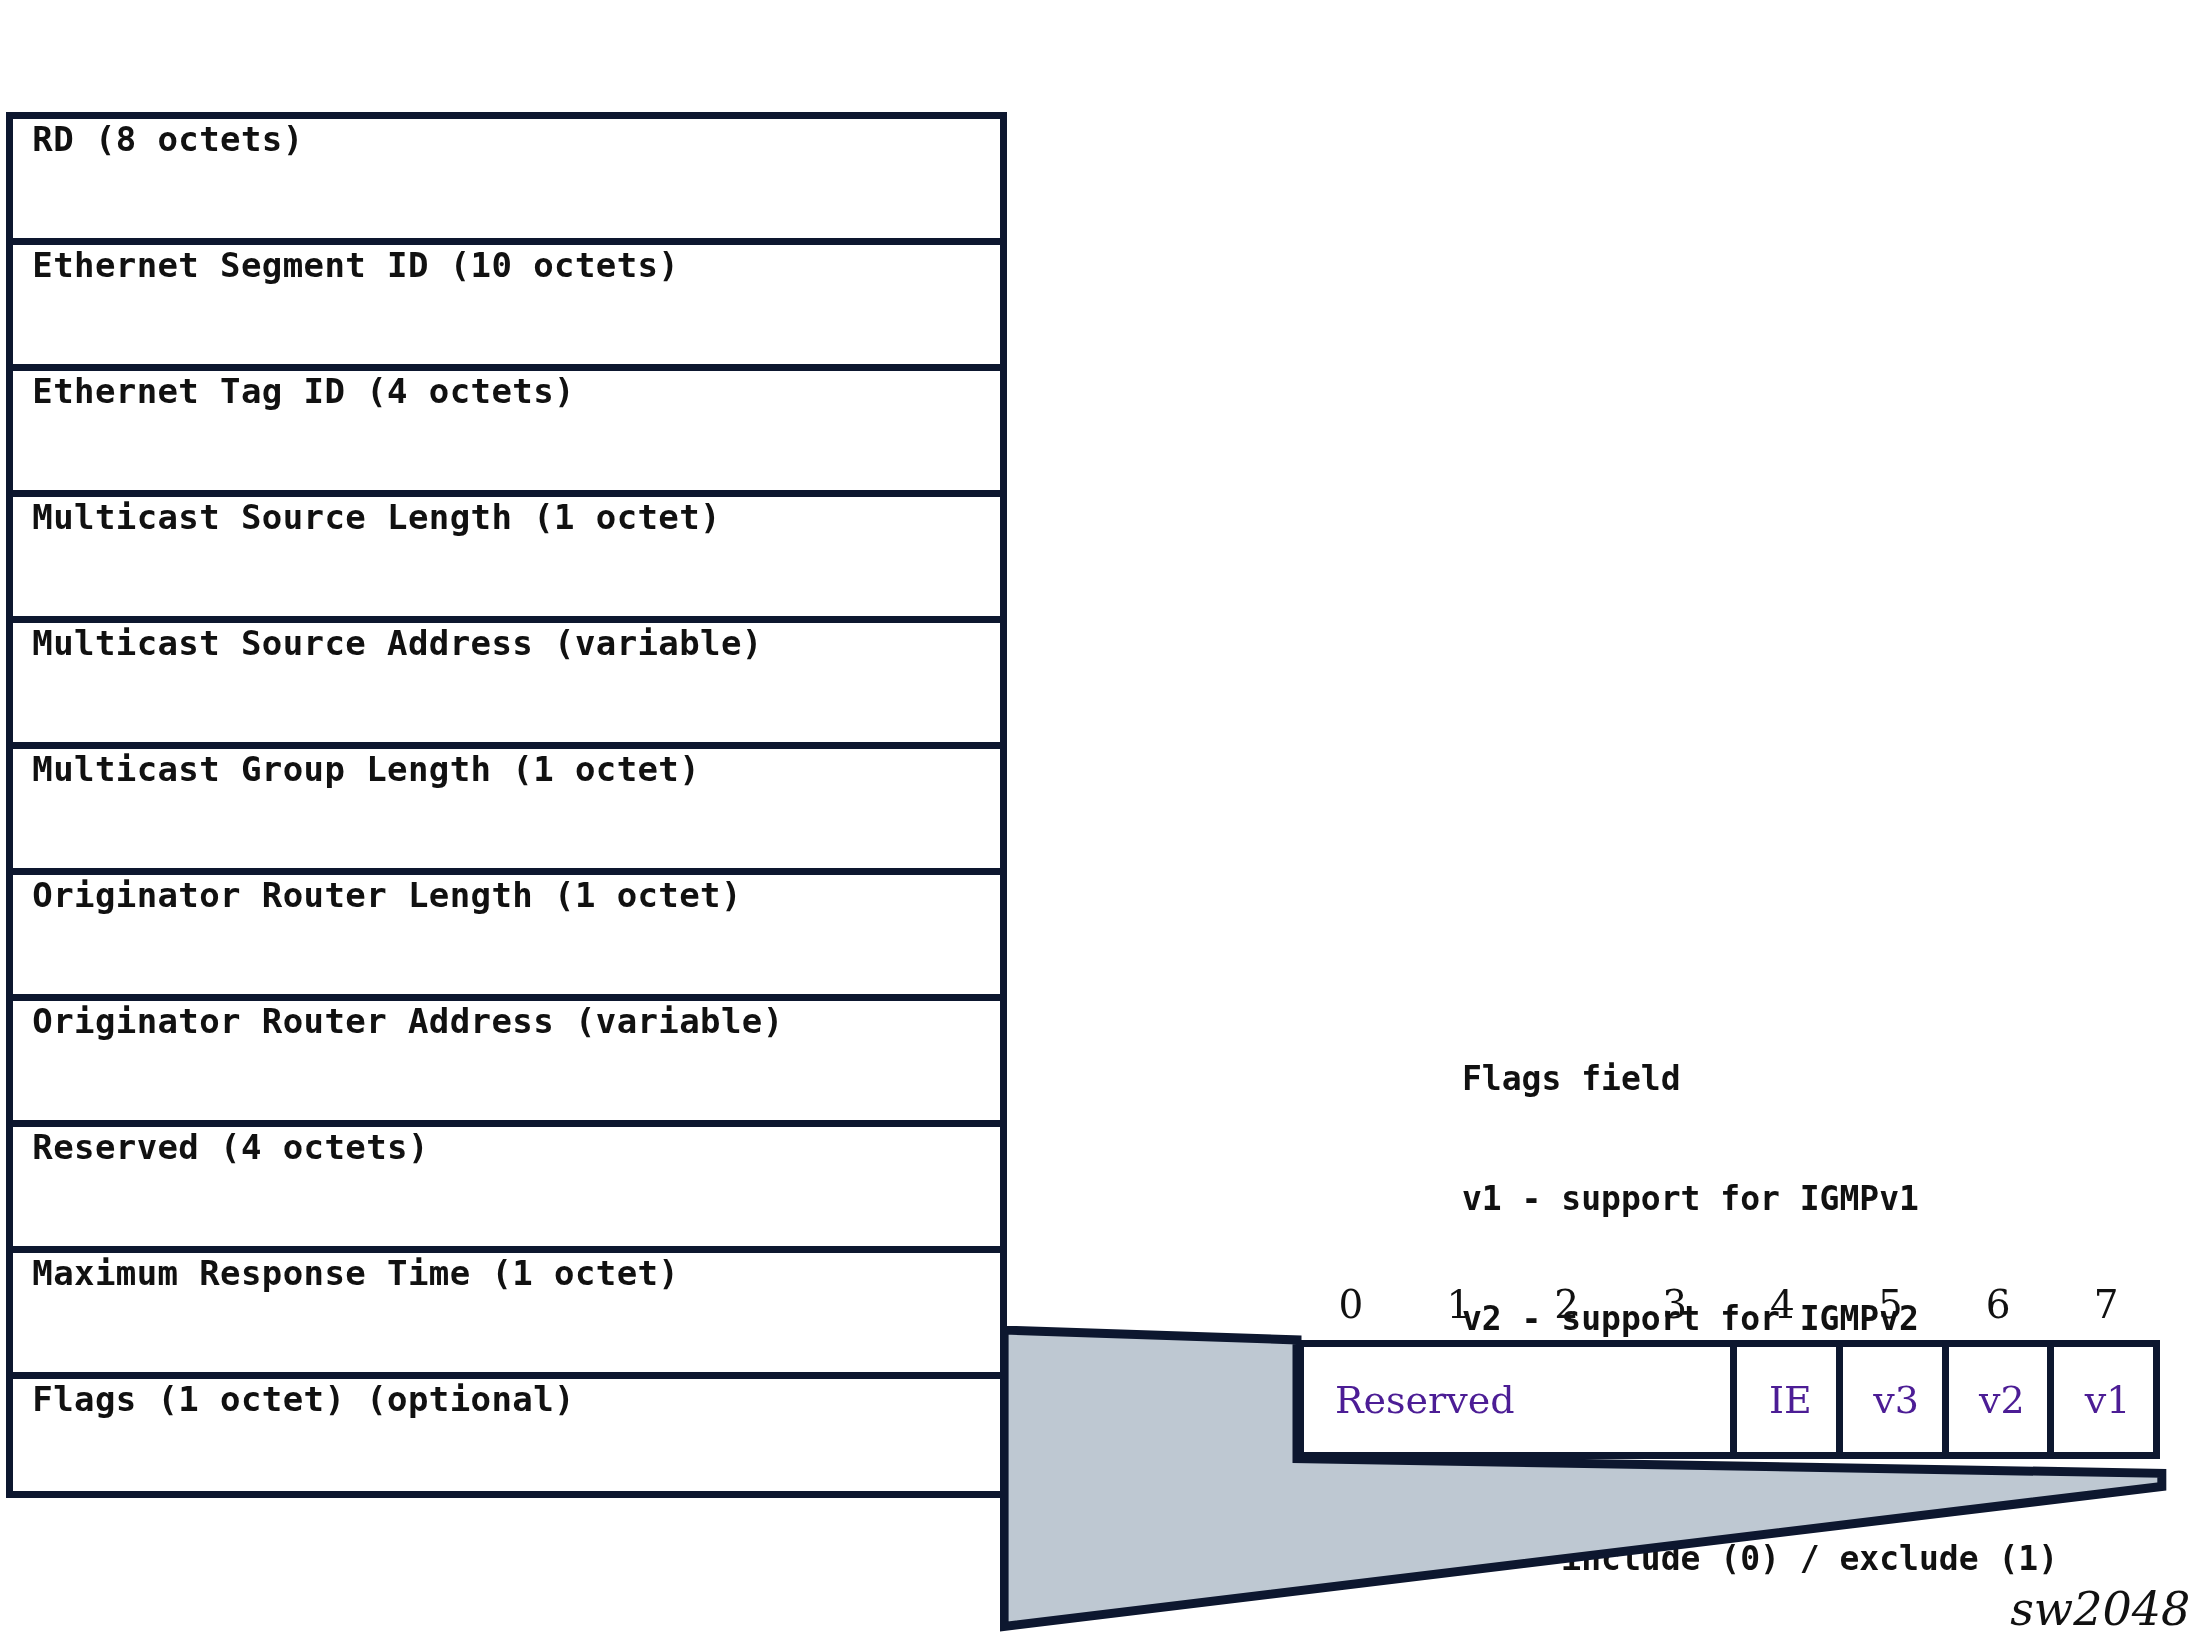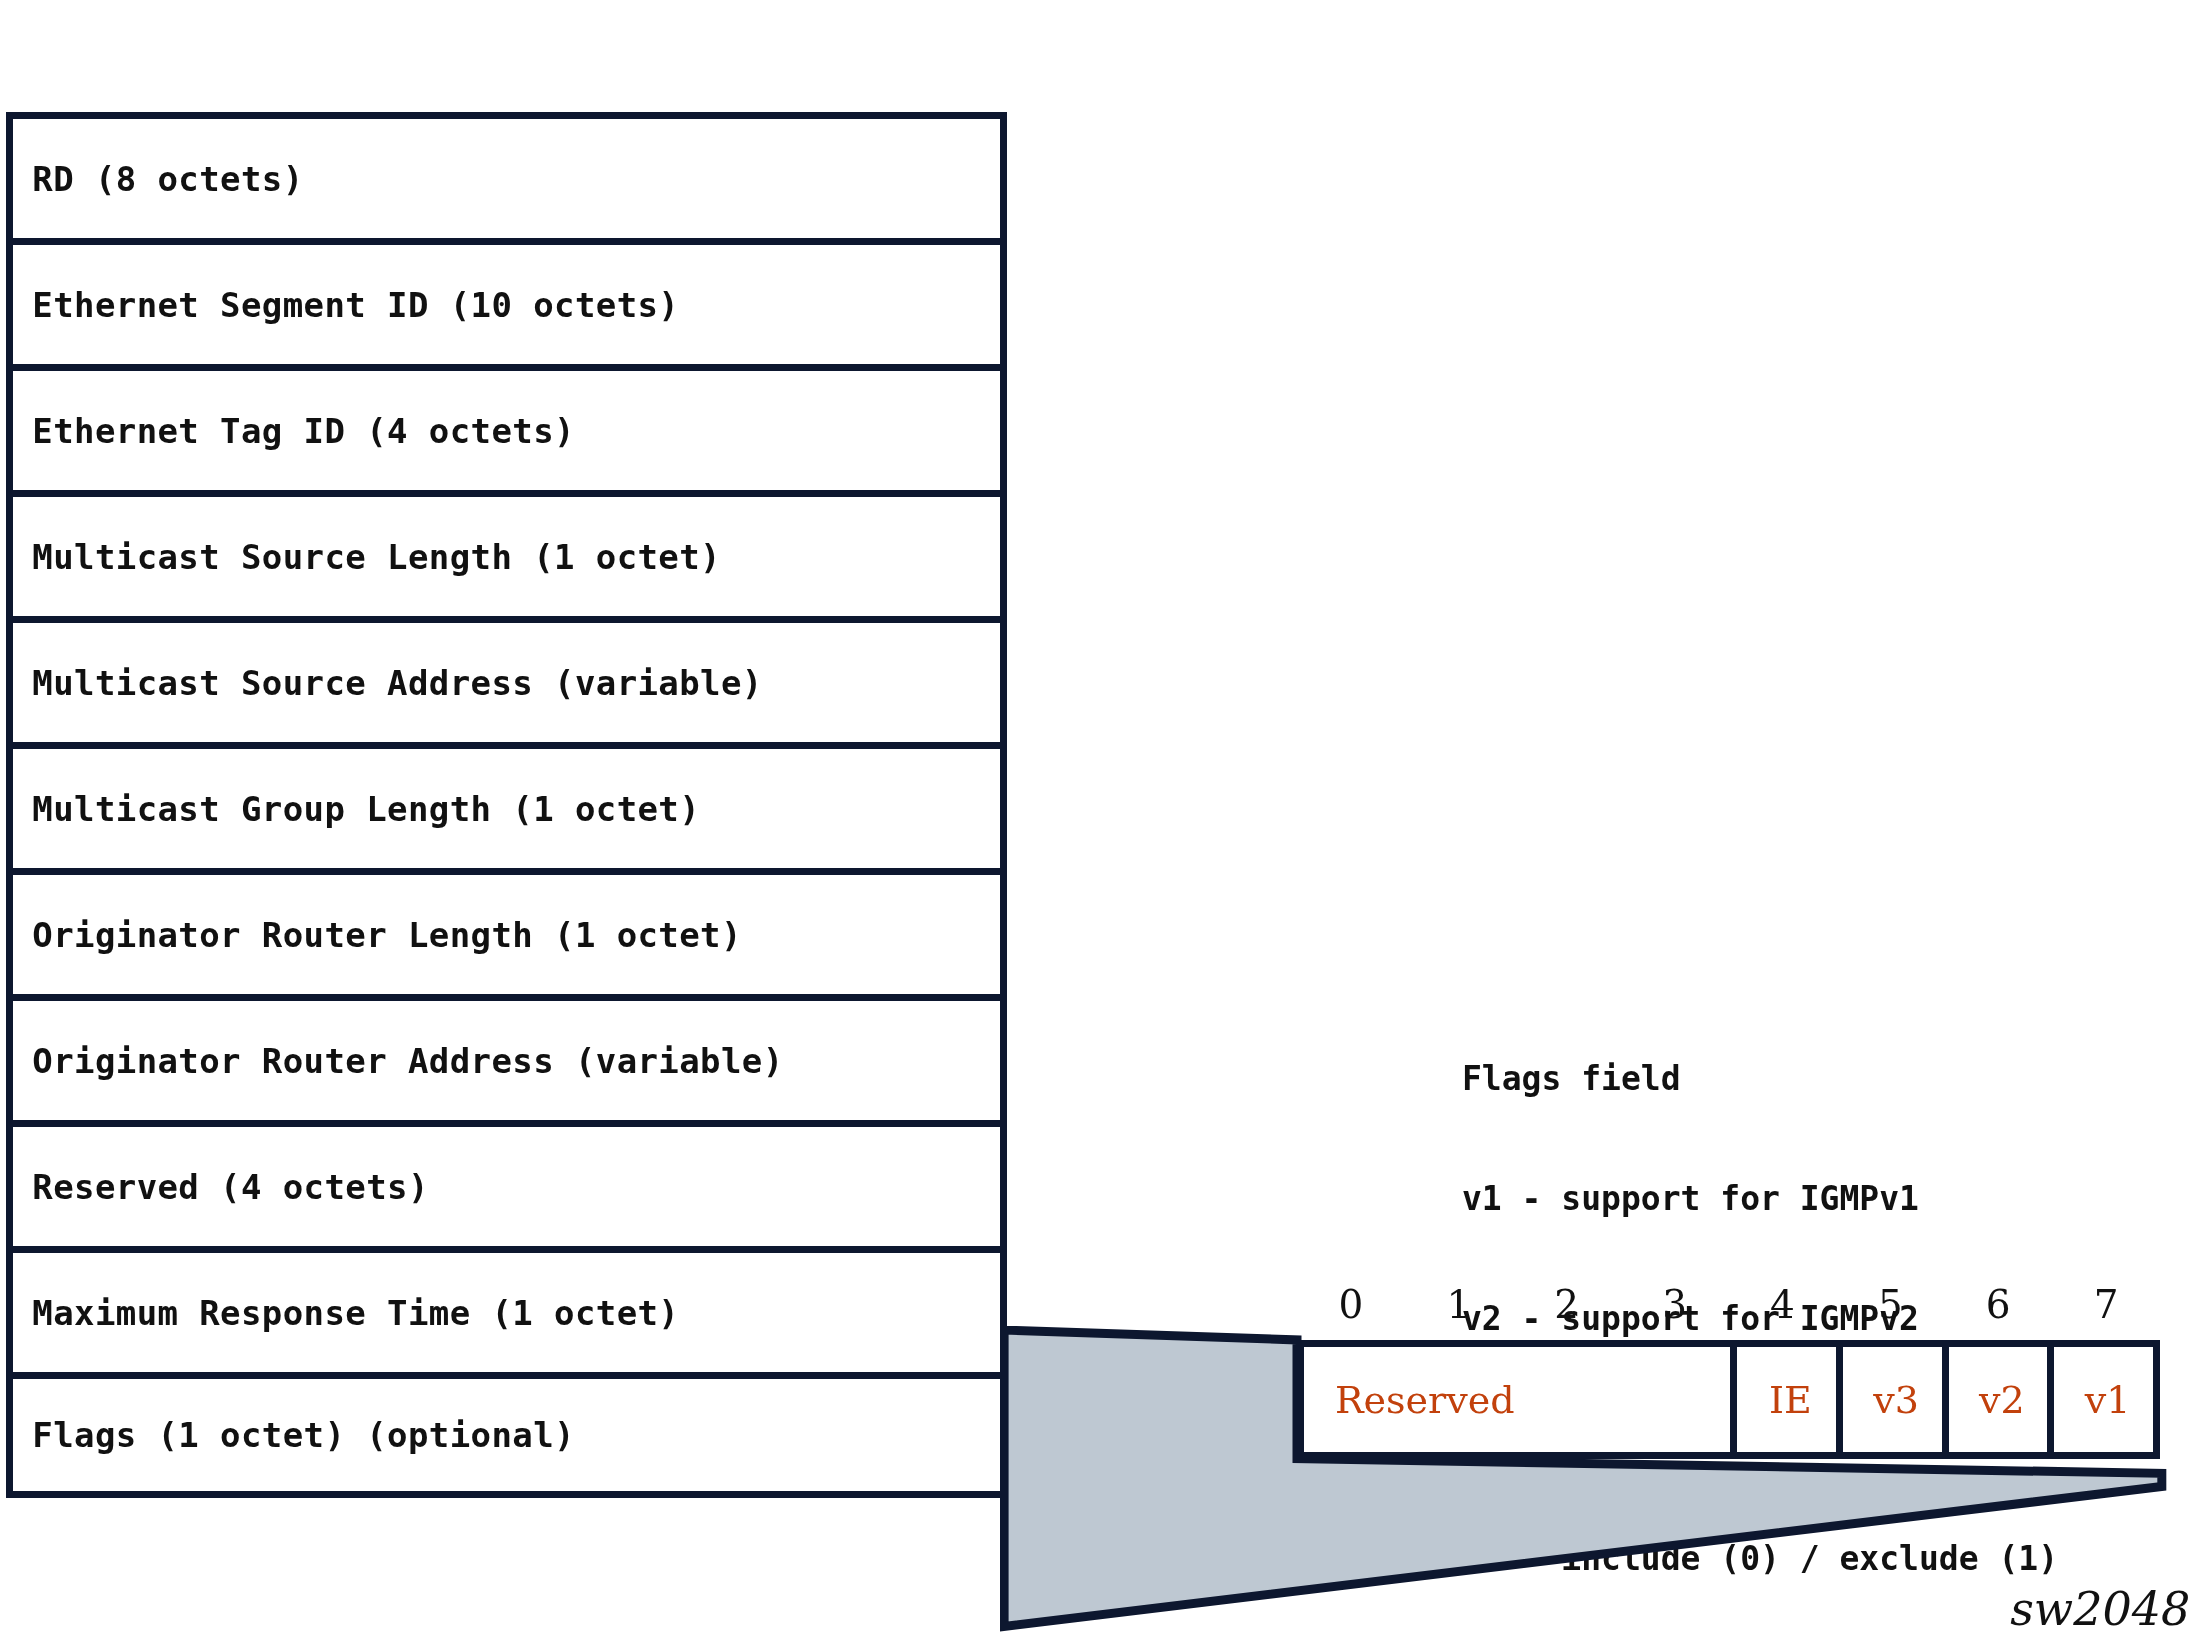--- a/index.html
+++ b/index.html
@@ -42,21 +42,21 @@
     width: 1001px;
   }
   .packet-field {
     position: relative;
     box-sizing: border-box;
     height: 126px;
     border: 7.4px solid #0d172f;
     border-bottom-width: 0;
     background: #ffffff;
     display: flex;
-    align-items: center;
+    align-items: flex-start;
   }
   .packet-field:last-child {
     border-bottom-width: 7.4px;
   }
   .packet-field-label {
     font-family: "DejaVu Sans Mono", "Liberation Mono", monospace;
     font-size: 34px;
     font-weight: bold;
     color: #111111;
     padding-left: 19.6px;
@@ -117,21 +117,21 @@
     border: 7.4px solid #0d172f;
     background: #ffffff;
     display: flex;
   }
   .flags-cell {
     box-sizing: border-box;
     display: flex;
     align-items: center;
     font-family: "DejaVu Serif", serif;
     font-size: 38px;
-    color: #c2410c;
+    color: #4c1d95;
     white-space: pre;
   }
   .flags-cell + .flags-cell {
     border-left: 7.4px solid #0d172f;
   }
   .flags-cell.reserved {
     flex: 0 0 426px;
     justify-content: flex-start;
     padding-left: 31px;
   }

